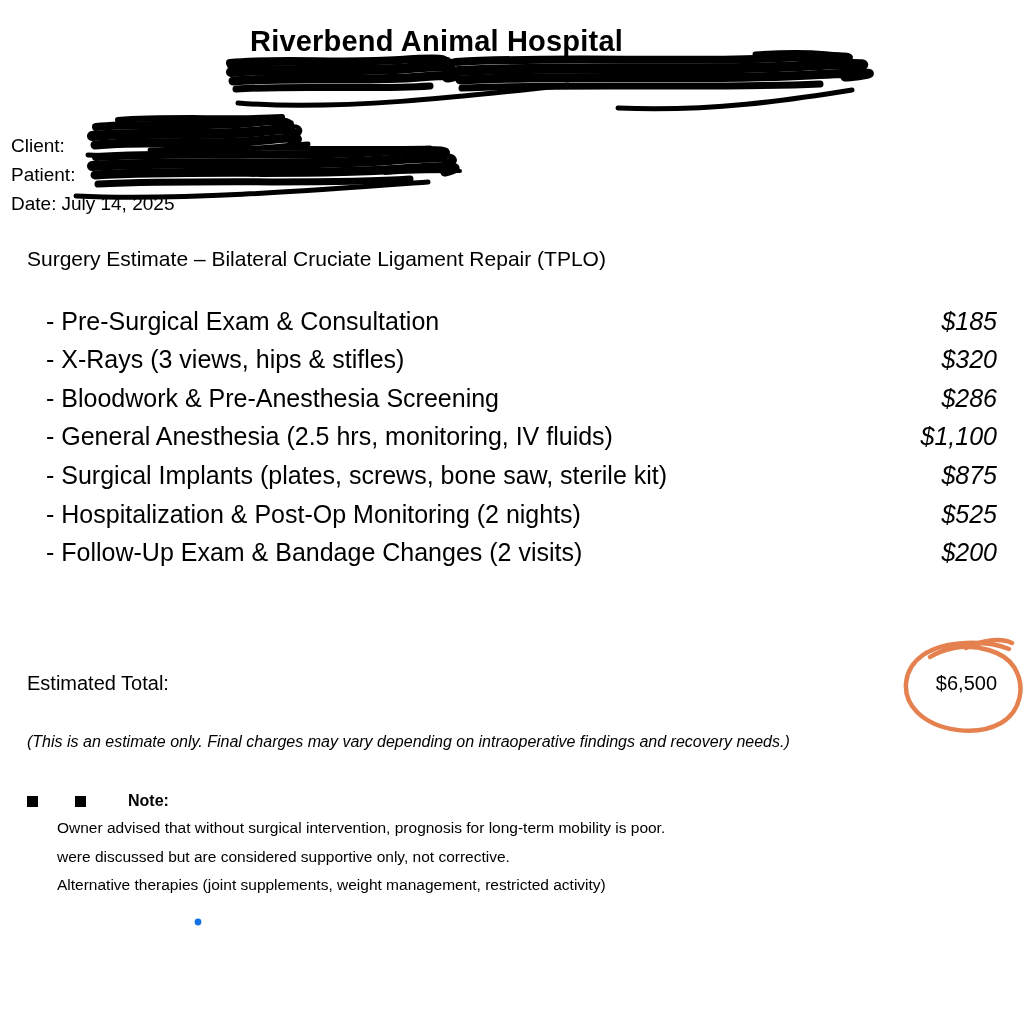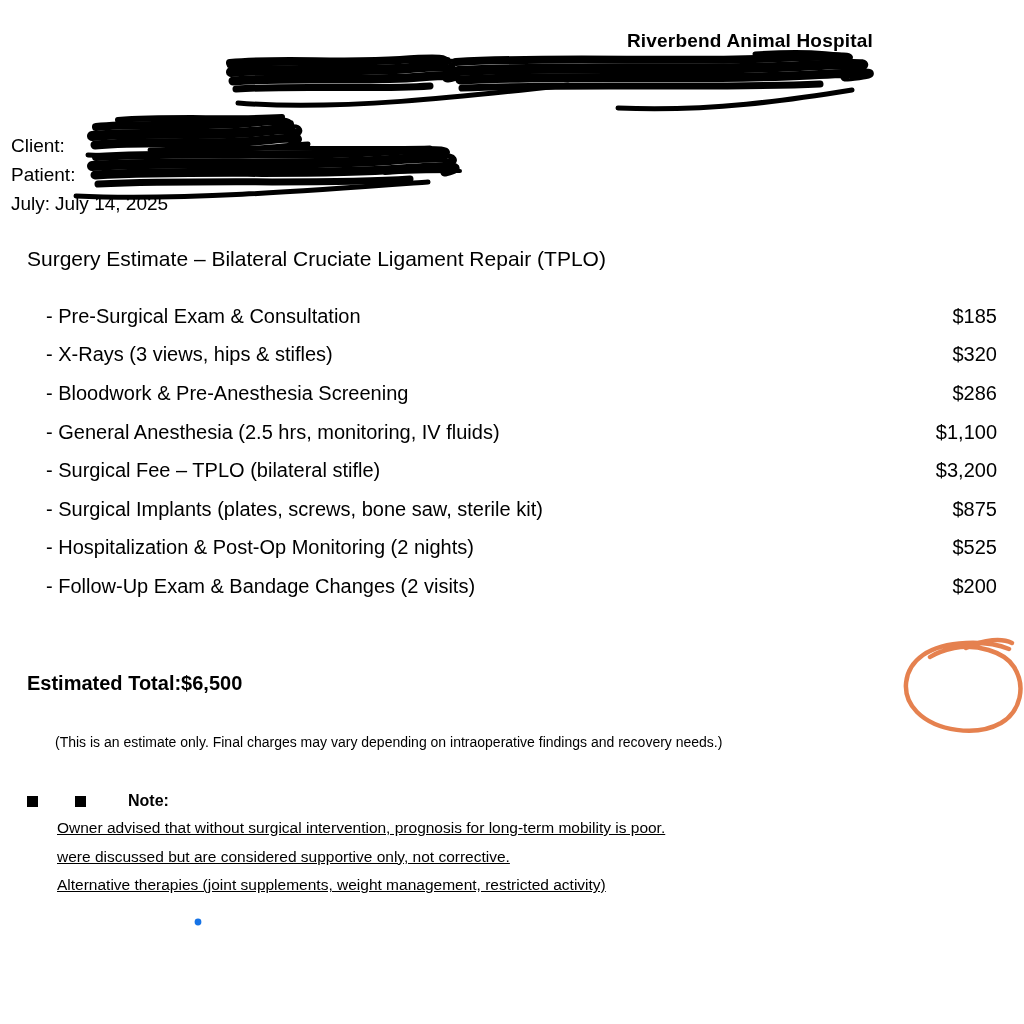--- a/index.html
+++ b/index.html
@@ -6,87 +6,86 @@
   html, body { width: 1024px; height: 1024px; background: #ffffff; overflow: hidden; }
   body {
     position: relative;
     font-family: "Liberation Sans", "DejaVu Sans", sans-serif;
     color: #000;
   }
   .abs { position: absolute; }
 
   .clinic-title {
     top: 24px; left: 0; width: 873px;
-    text-align: right;
-    font-size: 19px; font-weight: bold; line-height: 34px;
+    text-align: center;
+    font-size: 29px; font-weight: bold; line-height: 34px;
     letter-spacing: 0.2px;
   }
 
   .meta-block { top: 131px; left: 11px; font-size: 19px; line-height: 29px; }
   .meta-line { white-space: nowrap; }
   .meta-line .lbl { margin-right: 5px; }
 
   .section-heading {
     top: 246px; left: 27px;
     font-size: 21px; font-weight: normal; line-height: 26px;
     white-space: nowrap;
   }
 
   .items { top: 297px; left: 46px; right: 27px; width: 951px; }
   .item-row {
-    display: flex; justify-content: space-between; align-items: center;
-    height: 38.6px; font-size: 20px; white-space: nowrap;
+    display: flex; justify-content: space-between; align-items: flex-end;
+    height: 38.6px; font-size: 25px; white-space: nowrap;
   }
-  .item-price { text-align: right; }
+  .item-price { text-align: right; font-style: italic; }
 
   .total-row {
     top: 668px; left: 27px; width: 970px;
-    display: flex; justify-content: flex-start; align-items: center;
-    font-size: 20px; font-weight: bold; line-height: 30px;
+    display: flex; justify-content: space-between; align-items: center;
+    font-size: 20px; font-weight: normal; line-height: 30px; gap: 16px;
   }
 
   .disclaimer {
     top: 732px; left: 27px; width: 900px;
-    font-size: 14px; line-height: 20px;
+    font-size: 16px; font-style: italic; line-height: 20px;
     white-space: nowrap;
-    margin-left: 28px;
   }
 
   .note-header {
     top: 791px; left: 27px;
     font-size: 16px; font-weight: bold; line-height: 20px;
     display: flex; align-items: center; gap: 35px;
   }
   .note-sq {
     display: inline-block; width: 11px; height: 11px; background: #000;
     margin-right: 2px;
   }
   .note-sq.last { margin-right: 7px; }
   .note-body { top: 814px; left: 57px; font-size: 15.5px; line-height: 28.7px; }
-  .note-line { white-space: nowrap; text-decoration: underline; }
+  .note-line { white-space: nowrap; }
 
   .annot-overlay {
     top: 0; left: 0; width: 1024px; height: 1024px;
     pointer-events: none; z-index: 5;
   }
 </style>
 </head>
 <body>
 
 <div class="abs clinic-title">Riverbend Animal Hospital</div>
 
 <div class="abs meta-block">
   <div class="meta-line">
     <span class="lbl">Client:</span>
   </div>
   <div class="meta-line">
     <span class="lbl">Patient:</span>
   </div>
   <div class="meta-line">
-    <span class="lbl">July:</span><span>July 14, 2025</span>
+    <span class="lbl">Date:</span><span>July 14, 2025</span>
   </div>
 </div>
 
 <div class="abs section-heading">Surgery Estimate – Bilateral Cruciate Ligament Repair (TPLO)</div>
 
 <div class="abs items">
   <div class="item-row">
     <span>- Pre-Surgical Exam &amp; Consultation</span>
     <span class="item-price">$185</span>
   </div>
@@ -94,24 +93,20 @@
     <span>- X-Rays (3 views, hips &amp; stifles)</span>
     <span class="item-price">$320</span>
   </div>
   <div class="item-row">
     <span>- Bloodwork &amp; Pre-Anesthesia Screening</span>
     <span class="item-price">$286</span>
   </div>
   <div class="item-row">
     <span>- General Anesthesia (2.5 hrs, monitoring, IV fluids)</span>
     <span class="item-price">$1,100</span>
-  </div>
-  <div class="item-row">
-    <span>- Surgical Fee – TPLO (bilateral stifle)</span>
-    <span class="item-price">$3,200</span>
   </div>
   <div class="item-row">
     <span>- Surgical Implants (plates, screws, bone saw, sterile kit)</span>
     <span class="item-price">$875</span>
   </div>
   <div class="item-row">
     <span>- Hospitalization &amp; Post-Op Monitoring (2 nights)</span>
     <span class="item-price">$525</span>
   </div>
   <div class="item-row">

